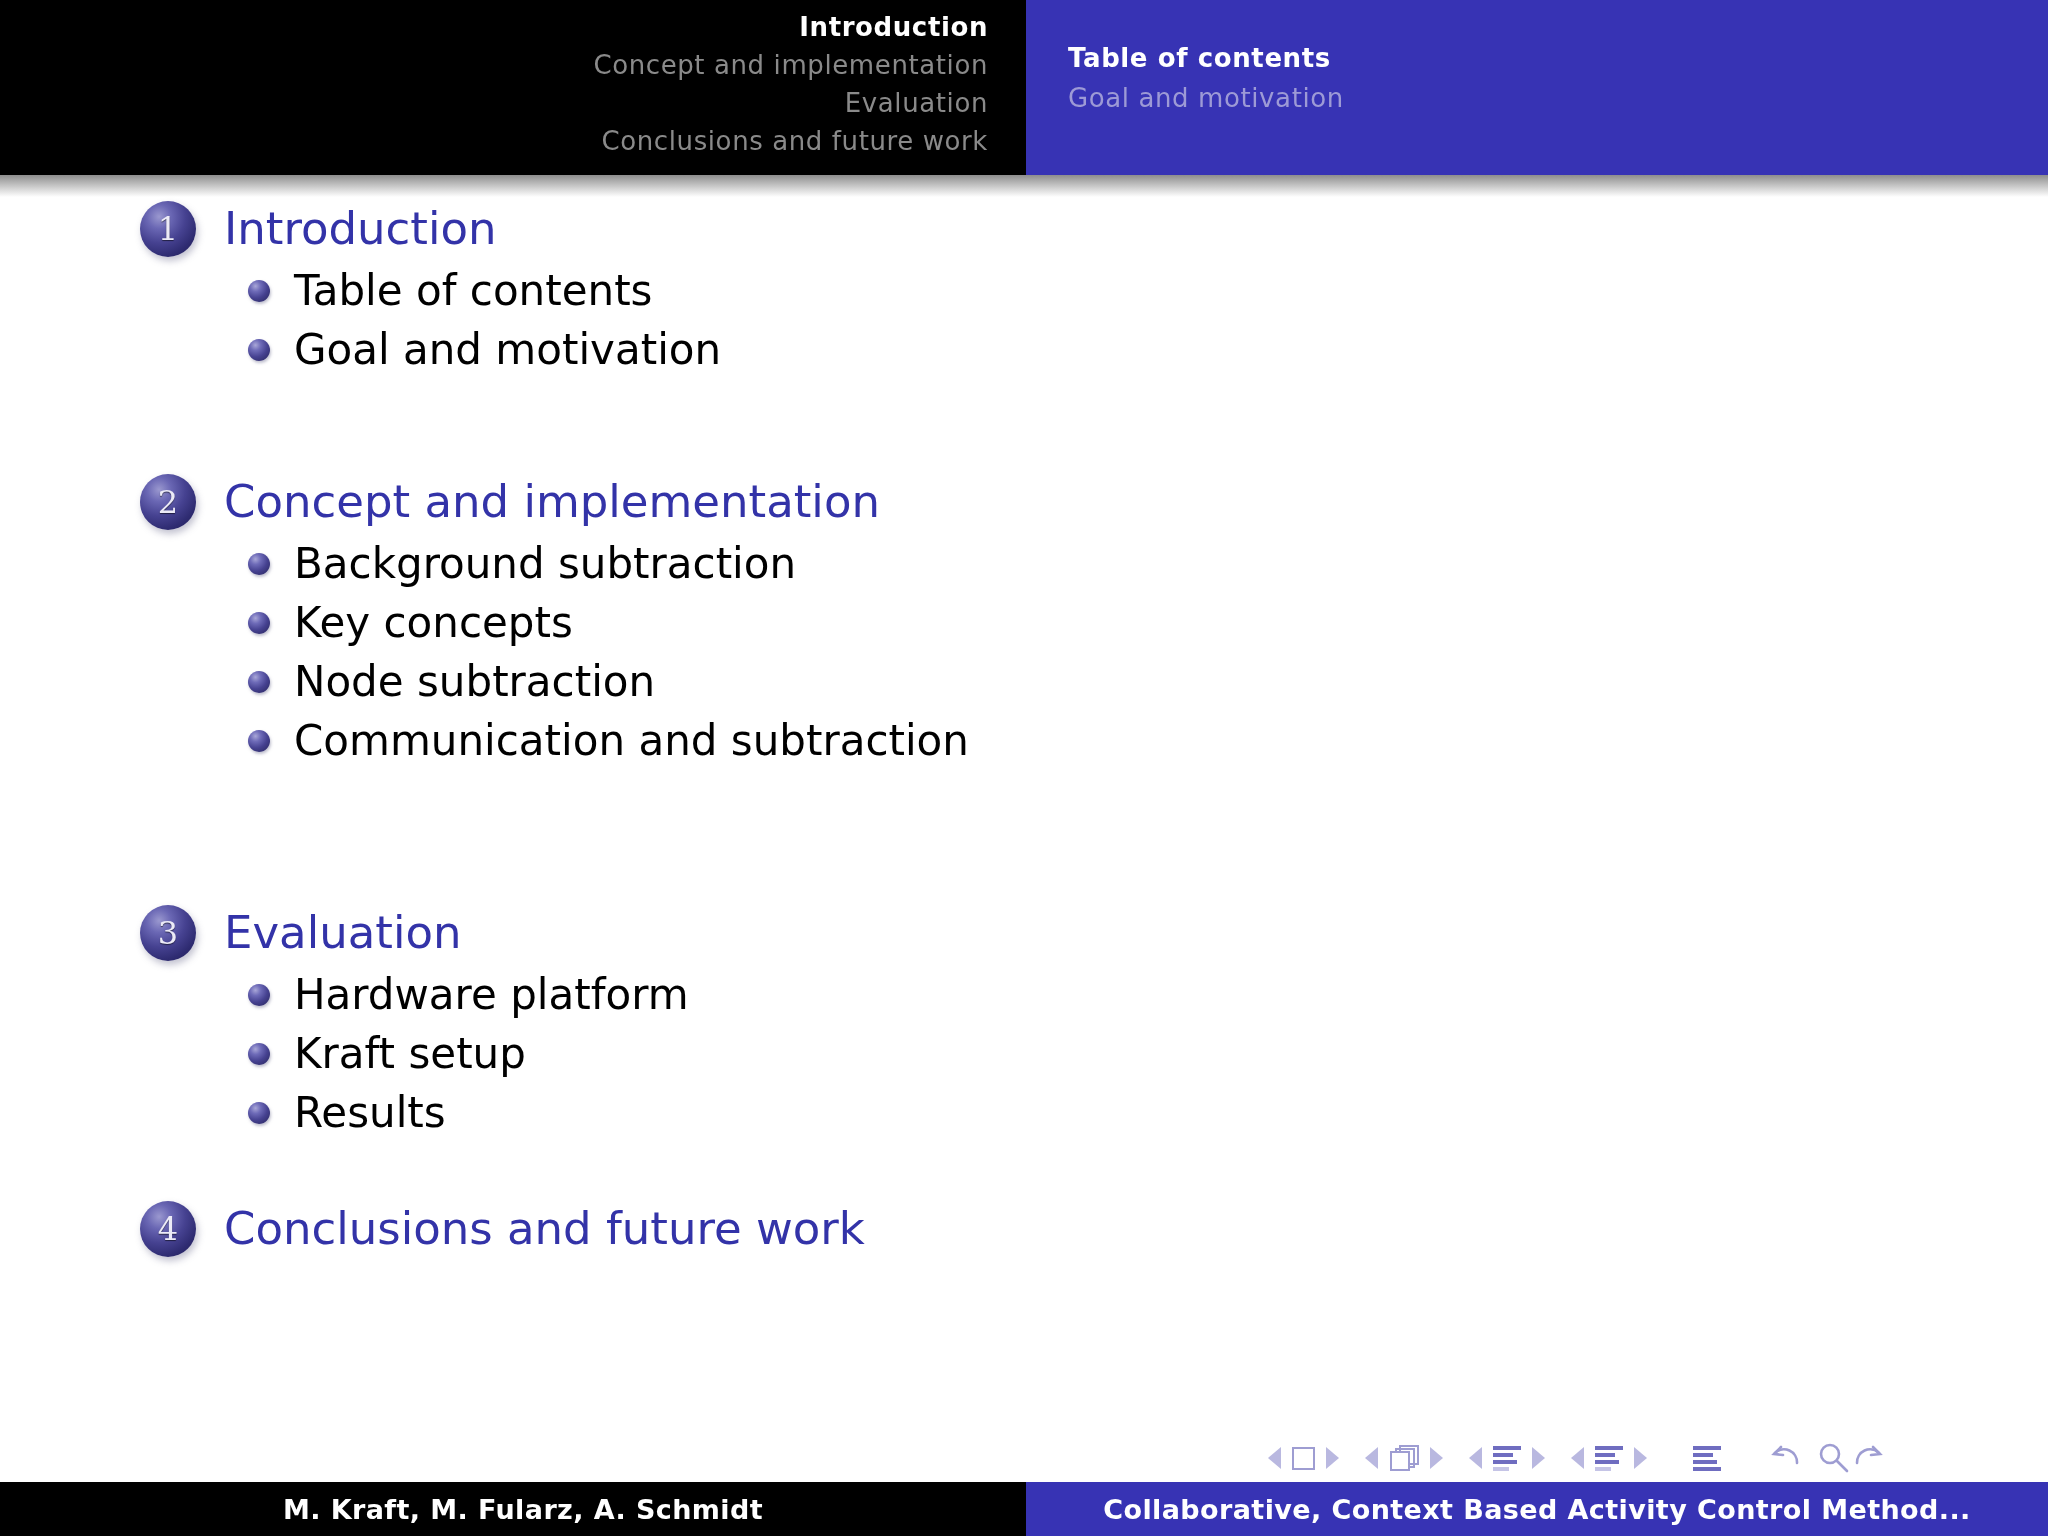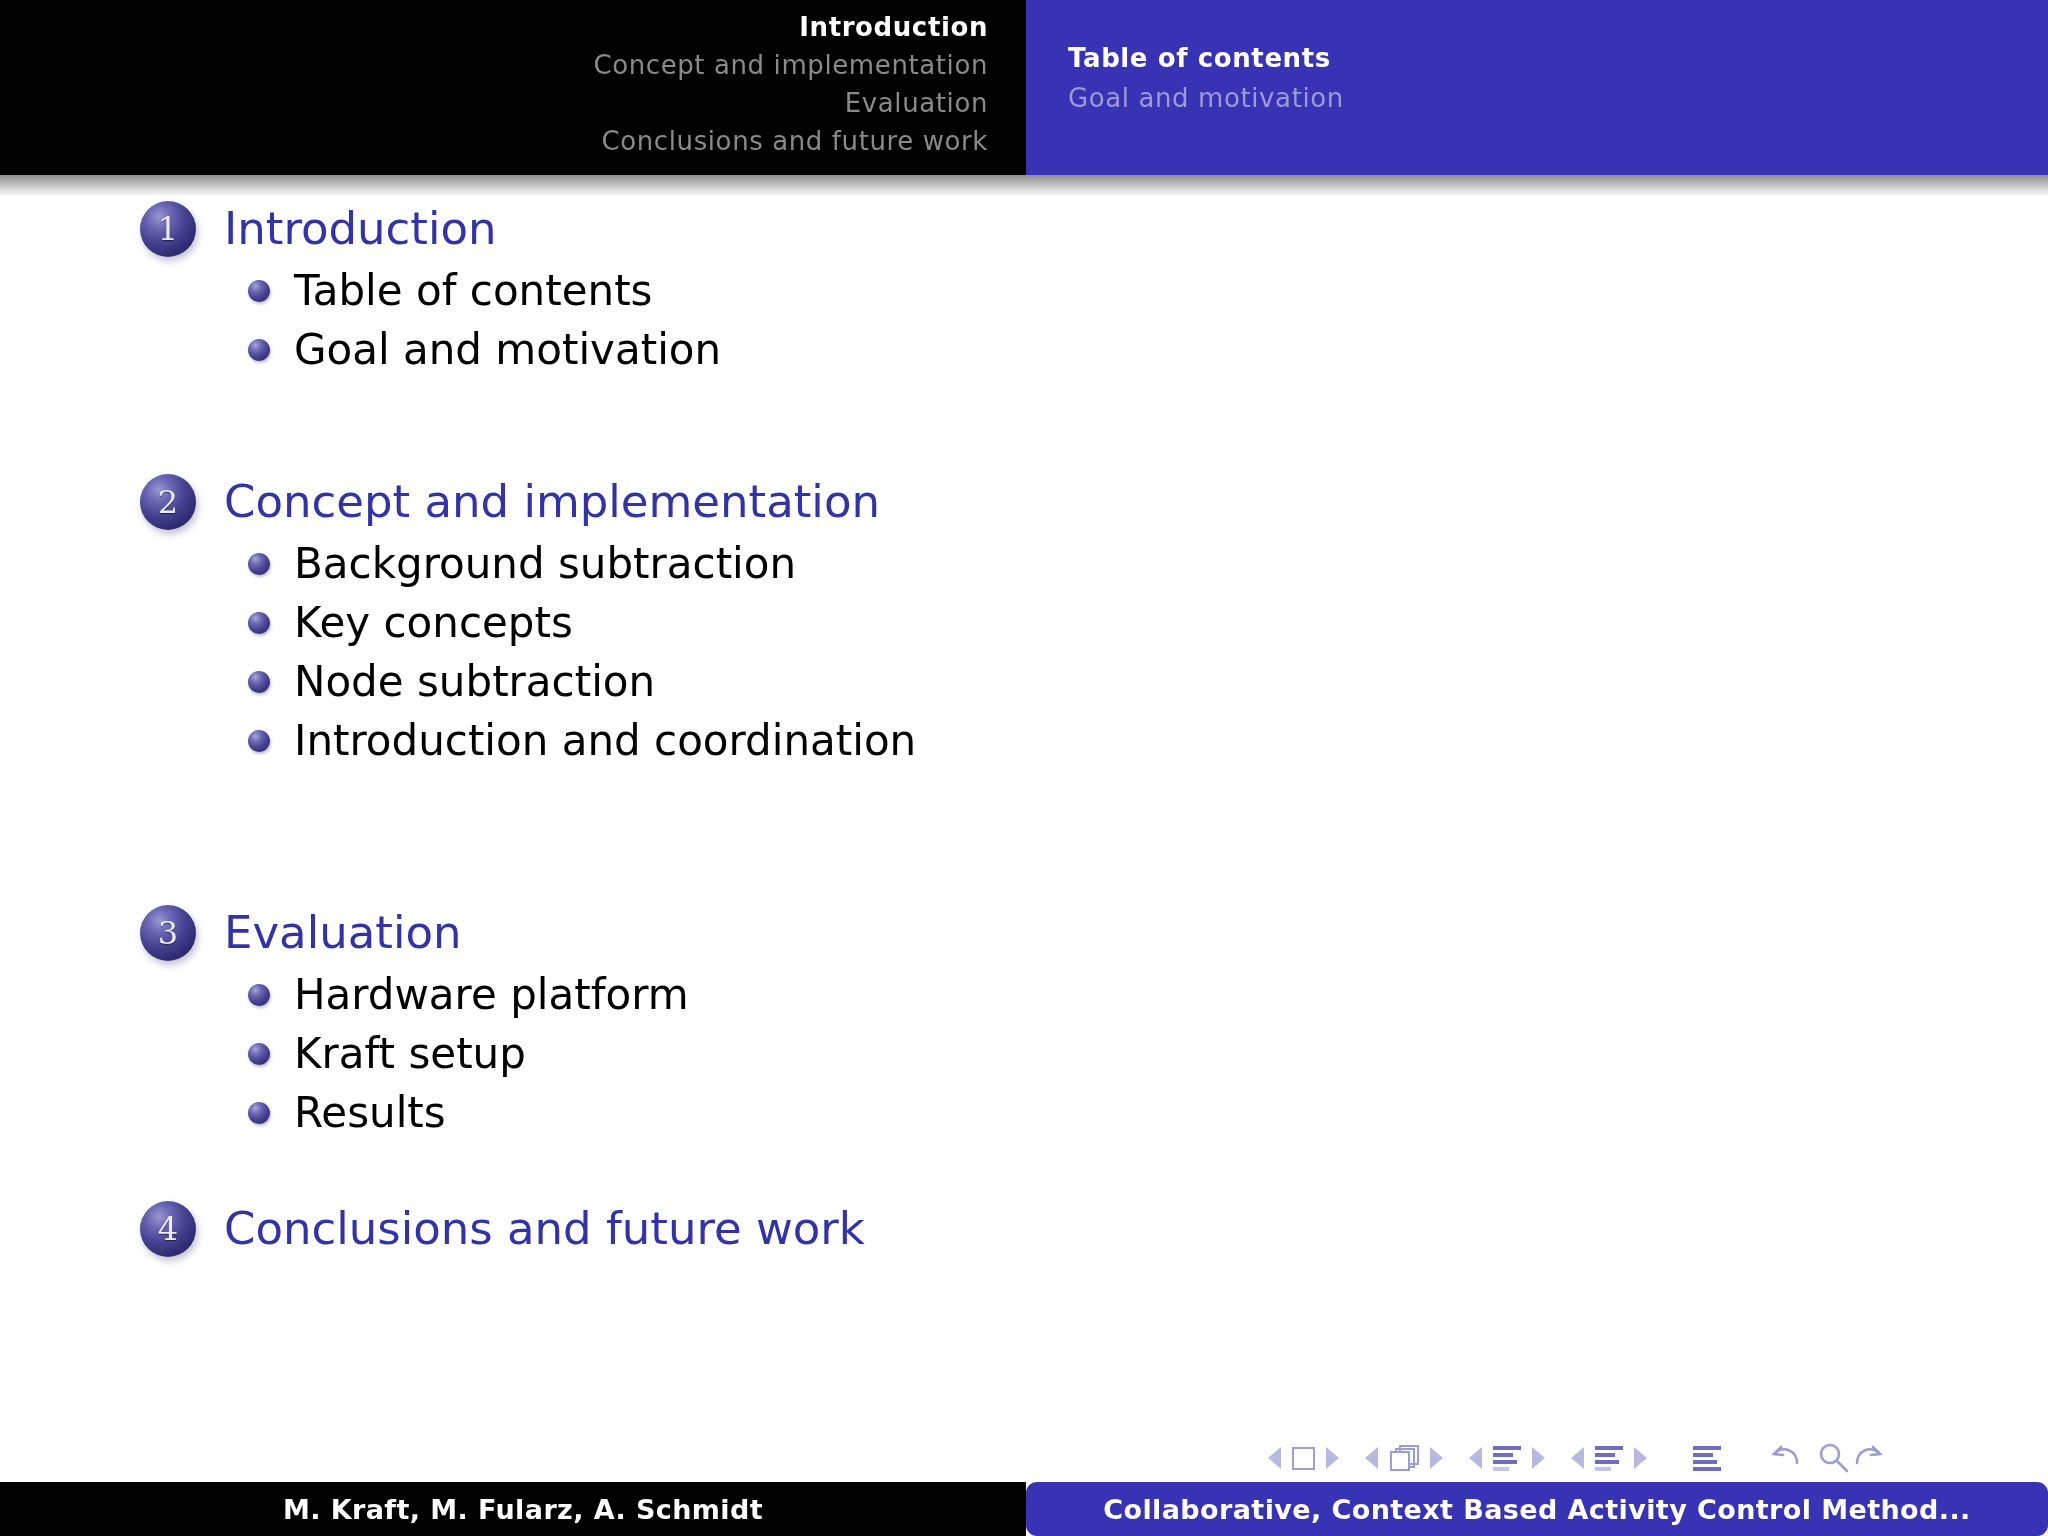--- a/index.html
+++ b/index.html
@@ -259,21 +259,20 @@
     box-sizing: border-box;
     padding-left: 20px;
   }
   #footbar-right {
     width: 1022px;
     height: 54px;
     background: #3733b4;
     display: flex;
     align-items: center;
     justify-content: center;
-    border-radius: 11px;
   }
   .foot-text {
     color: #ffffff;
     font-family: "DejaVu Sans", sans-serif;
     font-size: 27px;
     font-weight: bold;
     letter-spacing: 0.4px;
     white-space: nowrap;
   }
 </style>
@@ -330,21 +329,21 @@
       <li class="sub-row">
         <span class="dot-sphere"></span>
         <span class="sub-title">Key concepts</span>
       </li>
       <li class="sub-row">
         <span class="dot-sphere"></span>
         <span class="sub-title">Node subtraction</span>
       </li>
       <li class="sub-row">
         <span class="dot-sphere"></span>
-        <span class="sub-title">Introduction and coordination</span>
+        <span class="sub-title">Communication and subtraction</span>
       </li>
     </ul>
   </div>
 
   <div class="section-block" style="top:704px;">
     <div class="section-row">
       <div class="num-sphere">
         <span>3</span>
       </div>
       <div class="section-title">Evaluation</div>

